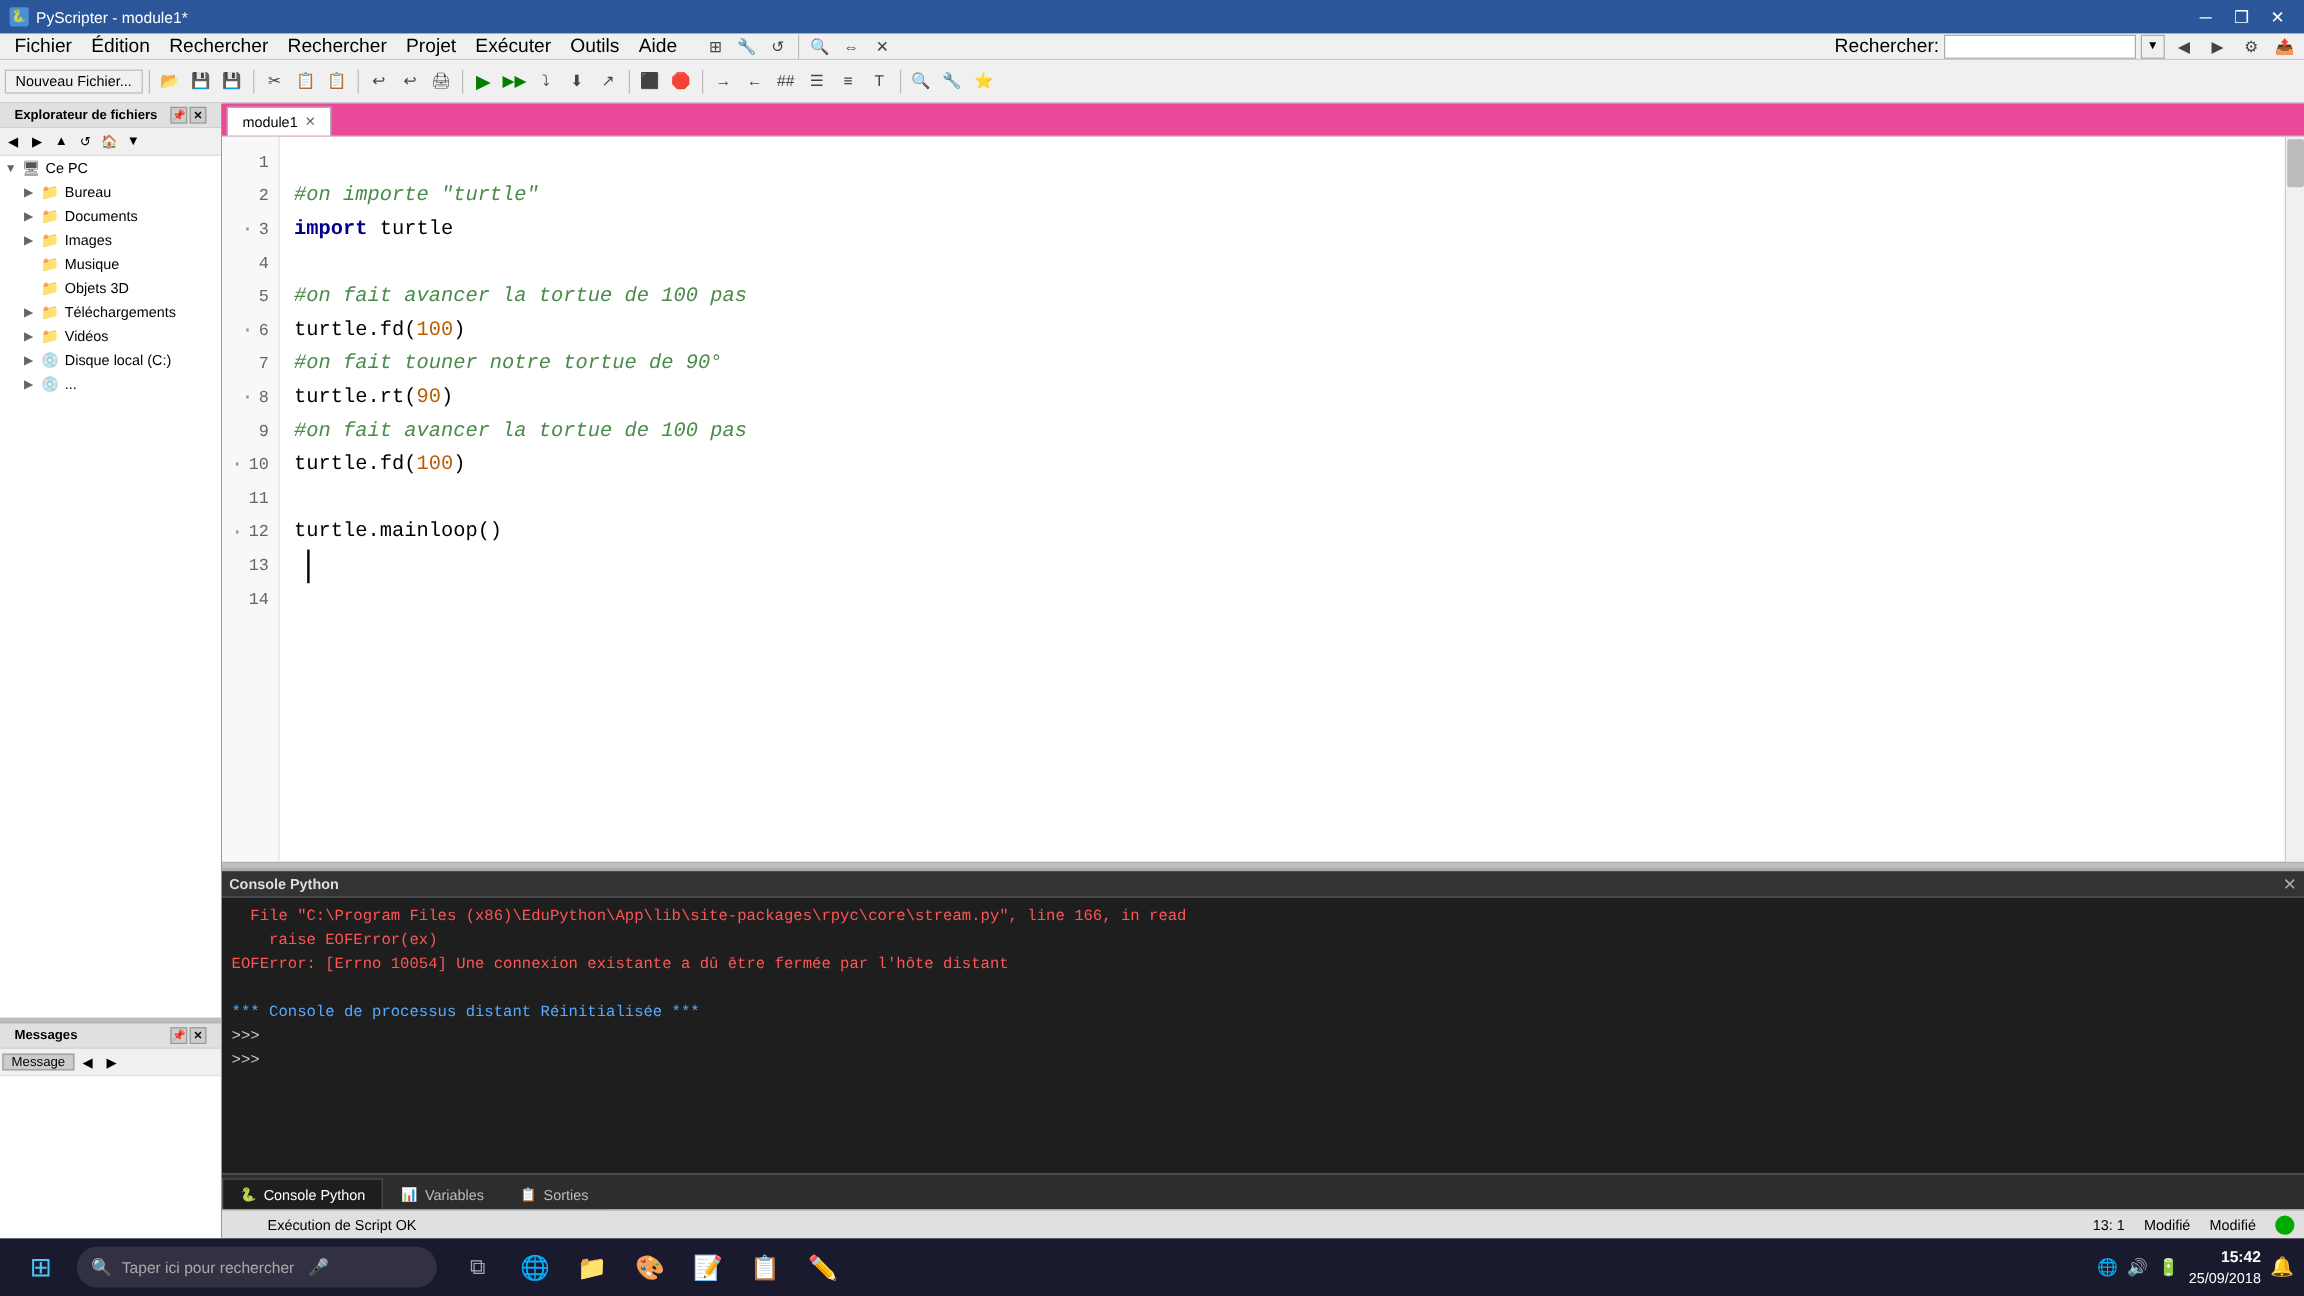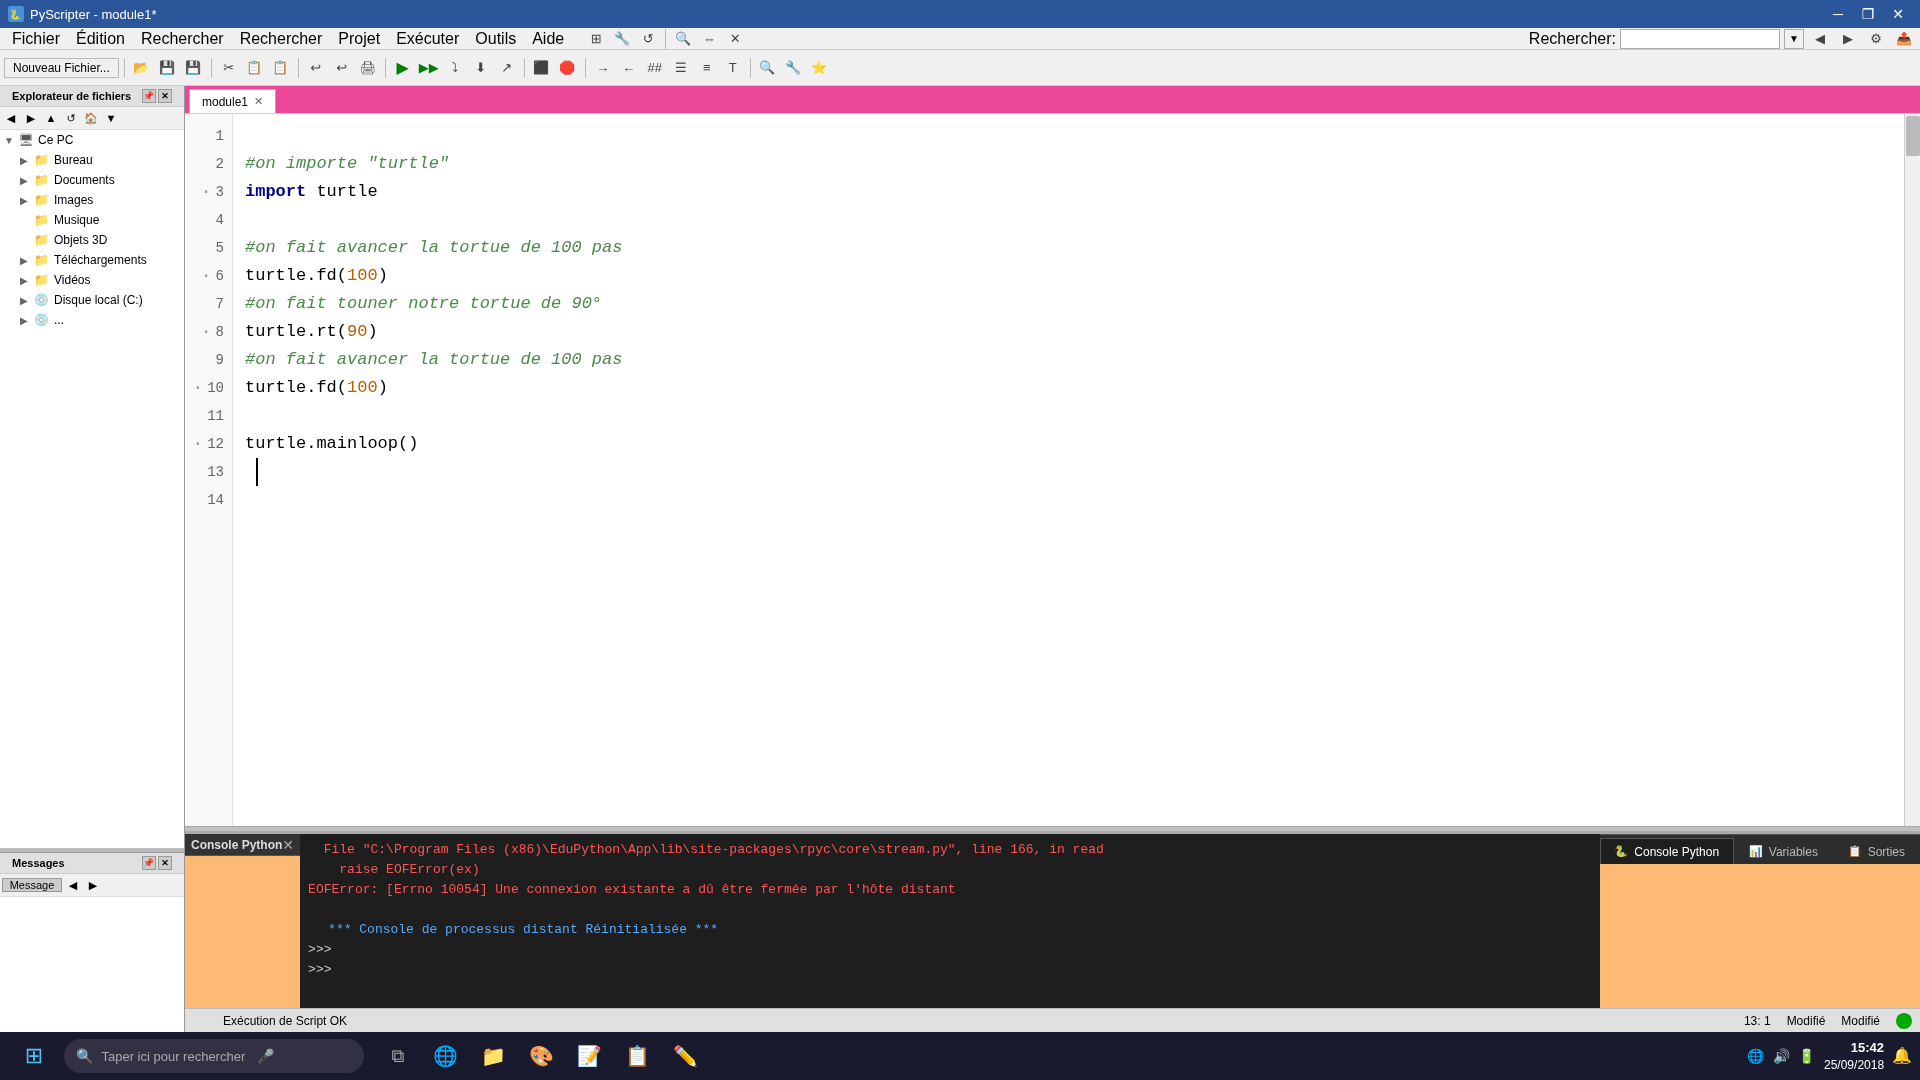--- a/index.html
+++ b/index.html
@@ -192,23 +192,24 @@
     .code-line { height: 28px; display: flex; align-items: center; white-space: pre; }
     .code-line .comment { color: #4a8a4a; font-style: italic; }
     .code-line .keyword { color: #00008b; font-weight: bold; }
     .code-line .normal { color: #000; }
     .code-line .number { color: #b85c00; }
     .scrollbar-v { width: 16px; background: #f0f0f0; border-left: 1px solid #ccc; }
     .scroll-thumb { width: 14px; background: #bbb; height: 40px; margin: 2px auto; border-radius: 2px; }
 
     
     .bottom-panel {
-      height: 176px;
+      height: 284px;
       border-top: 2px solid #aaa;
       display: flex;
+      flex-direction: column;
       background: #fdba74;
       flex-shrink: 0;
     }
     .bottom-panel-header {
       display: flex;
       align-items: center;
       background: #333;
       height: 22px;
       padding: 0 6px;
       border-bottom: 1px solid #555;
@@ -221,21 +222,21 @@
     .console-output {
       flex: 1;
       overflow-y: auto;
       padding: 6px 8px;
       font-family: 'Courier New', monospace;
       font-size: 13px;
       background: #1e1e1e;
     }
     .console-line { line-height: 20px; white-space: pre-wrap; }
     .console-error { color: #ff5555; }
-    .console-reset { color: #55aaff; margin-left: 20px; }
+    .console-reset { color: #55aaff; }
     .console-prompt { color: #ccc; }
 
     
     .bottom-tabs {
       display: flex;
       background: #2d2d2d;
       border-top: 1px solid #555;
       height: 30px;
       align-items: flex-end;
       flex-shrink: 0;

